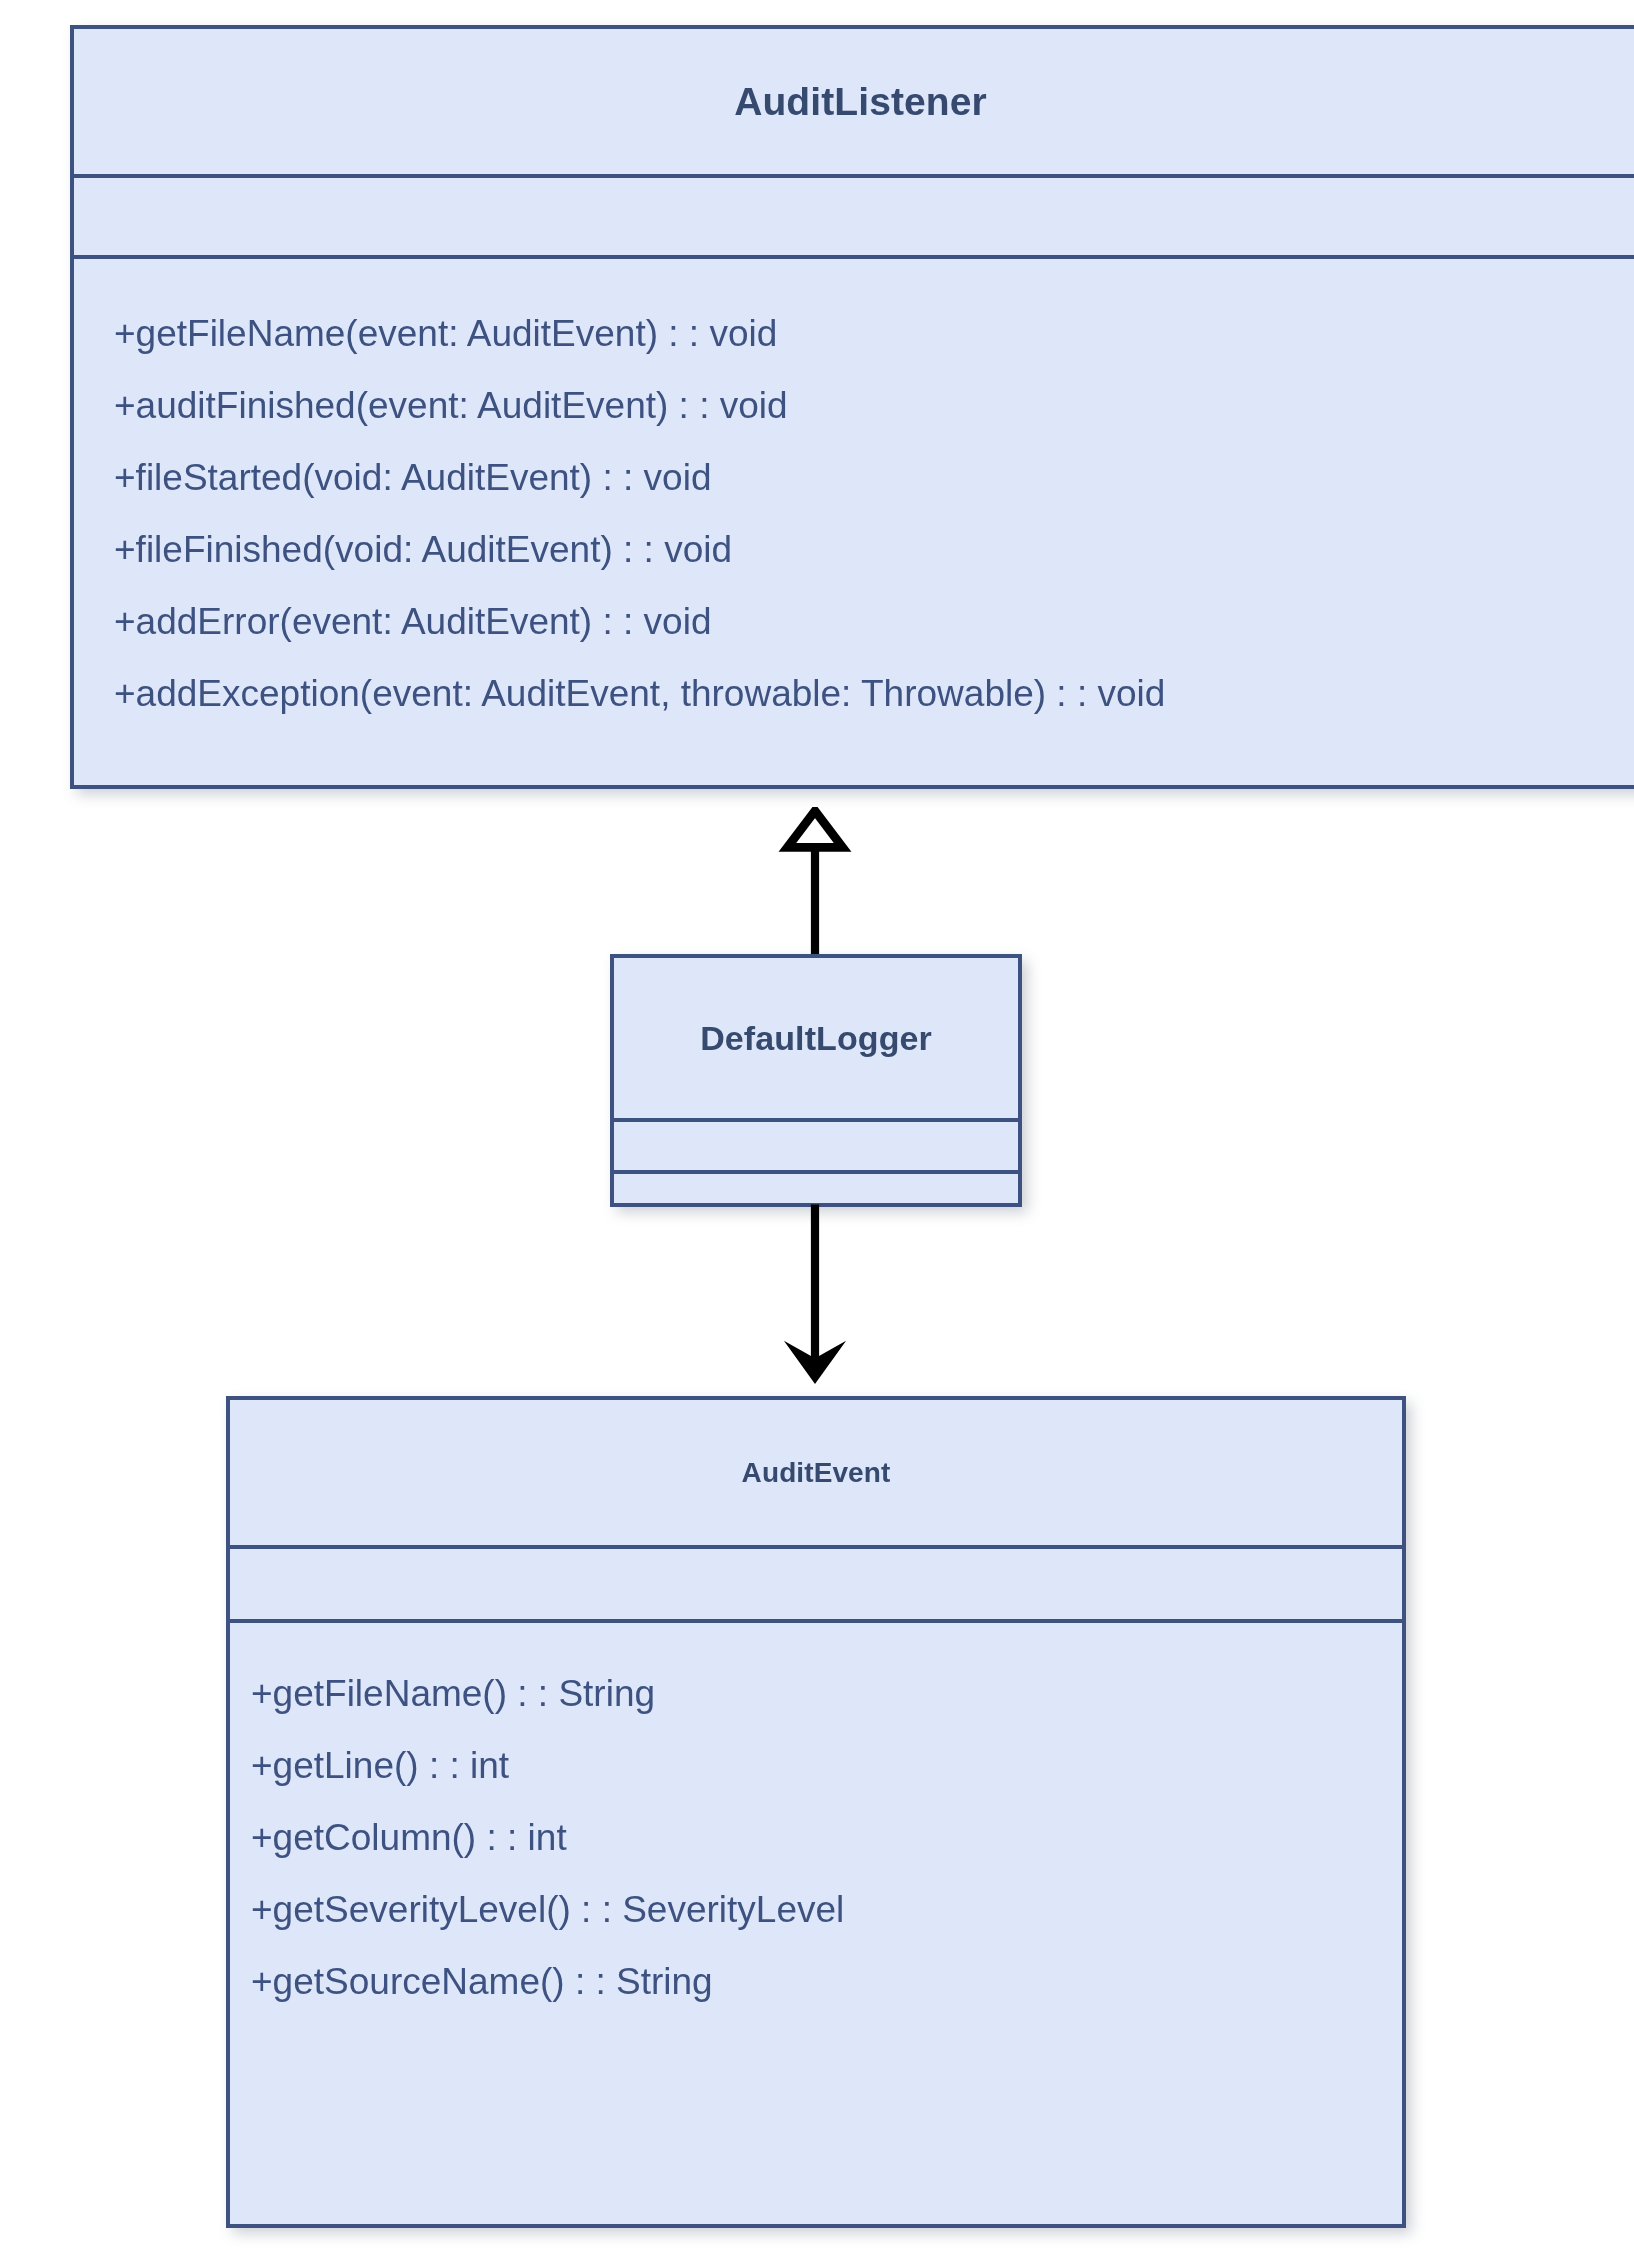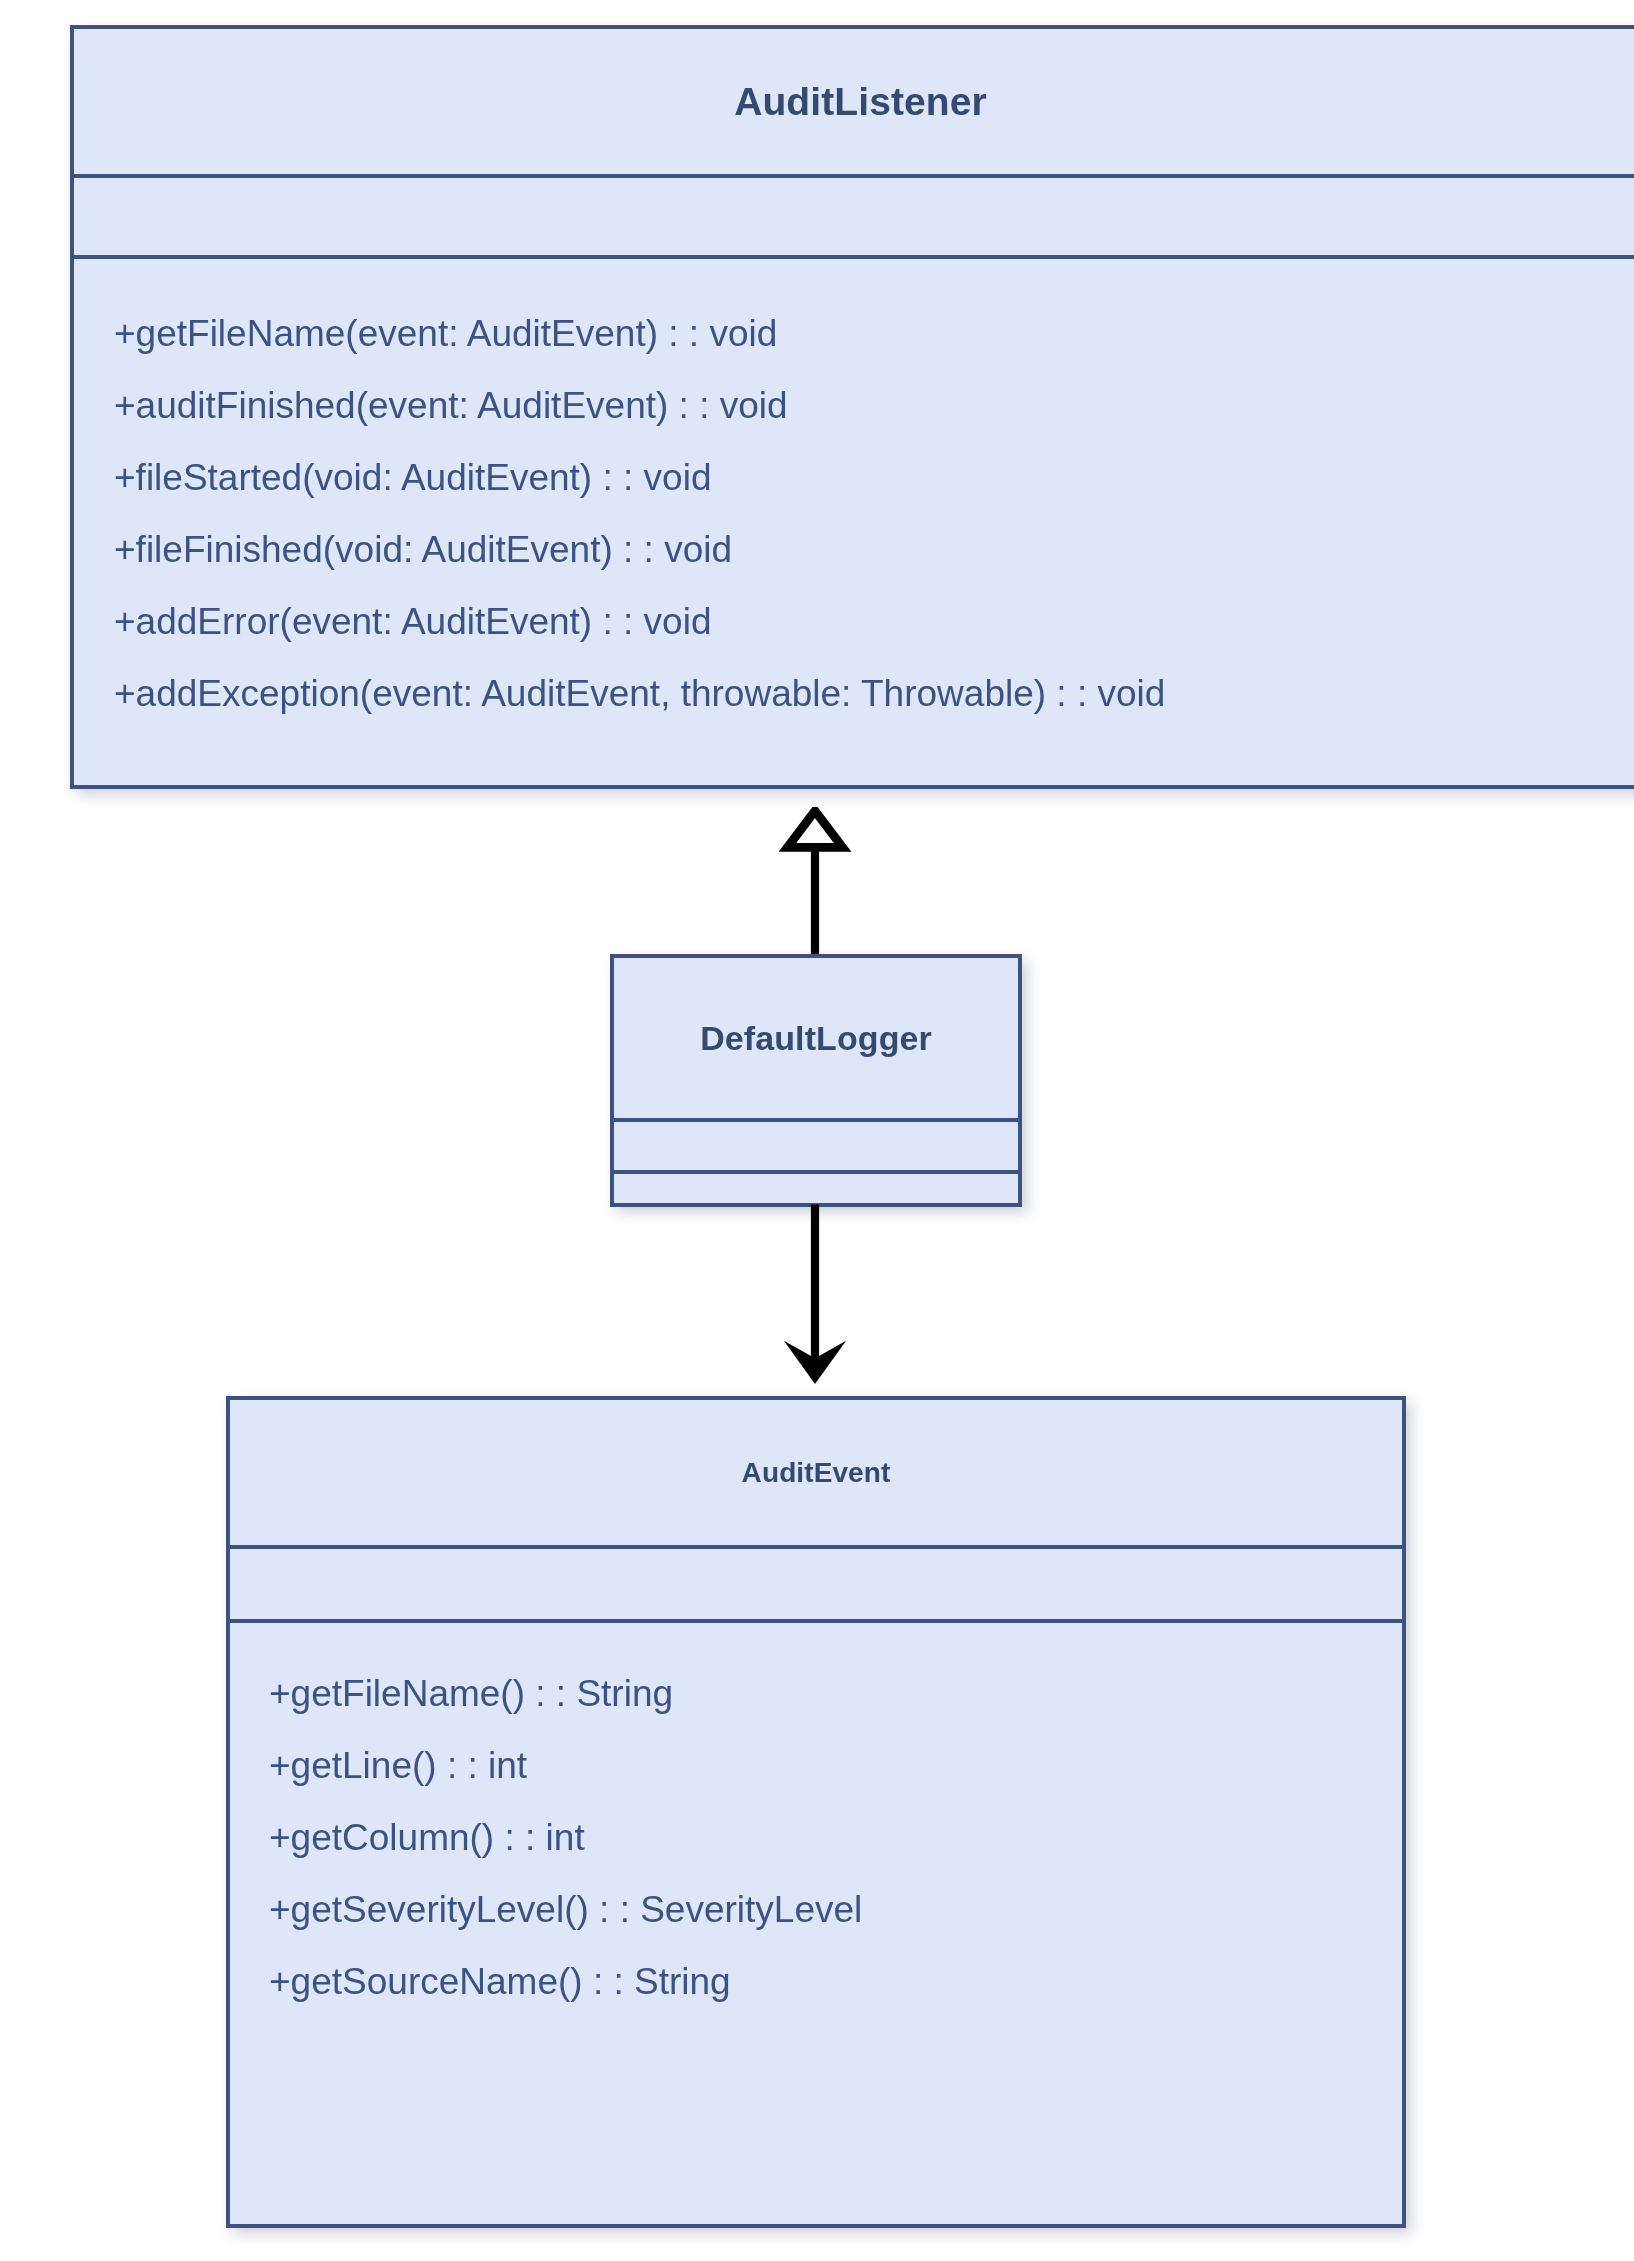--- a/index.html
+++ b/index.html
@@ -68,21 +68,21 @@
   #class-defaultlogger .c-title { height: 164px; font-size: 34px; }
   #class-defaultlogger .c-attrs { height: 52px; }
   #class-defaultlogger .c-ops   { height: 49px; }
 
   #class-auditevent {
     left: 226px; top: 1396px;
     width: 1180px; height: 832px;
   }
   #class-auditevent .c-title  { height: 149px; font-size: 28px; }
   #class-auditevent .c-attrs  { height: 74px; }
-  #class-auditevent .c-ops    { height: 597px; padding: 35px 0 0 39px; }
+  #class-auditevent .c-ops    { height: 597px; padding: 35px 0 0 21px; }
   #class-auditevent .uml-member { font-size: 37px; line-height: 72px; }
 
   
   .connector {
     position: absolute;
   }
   #generalization-connector {
     left: 771px; top: 807px;
     width: 88px; height: 151px;
   }

